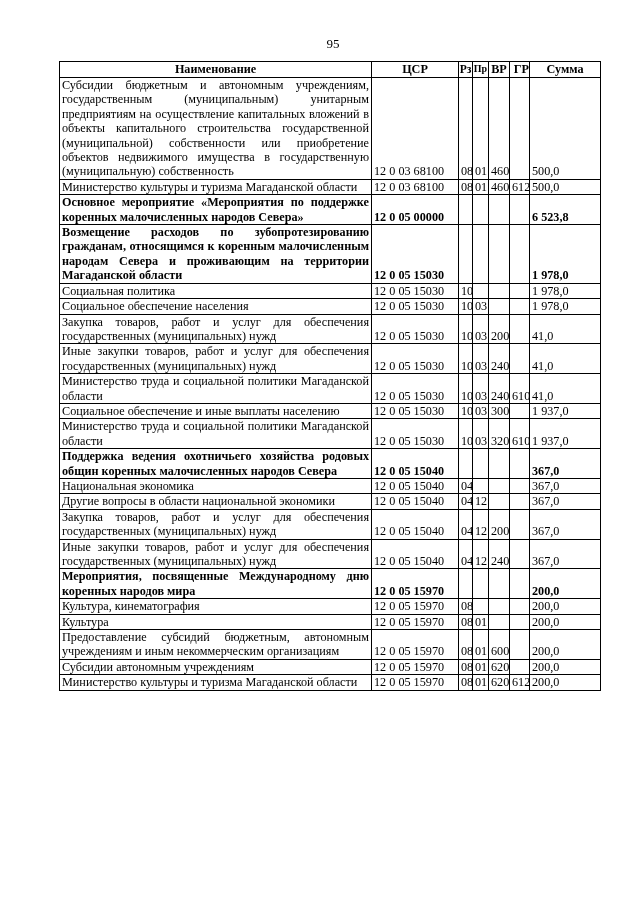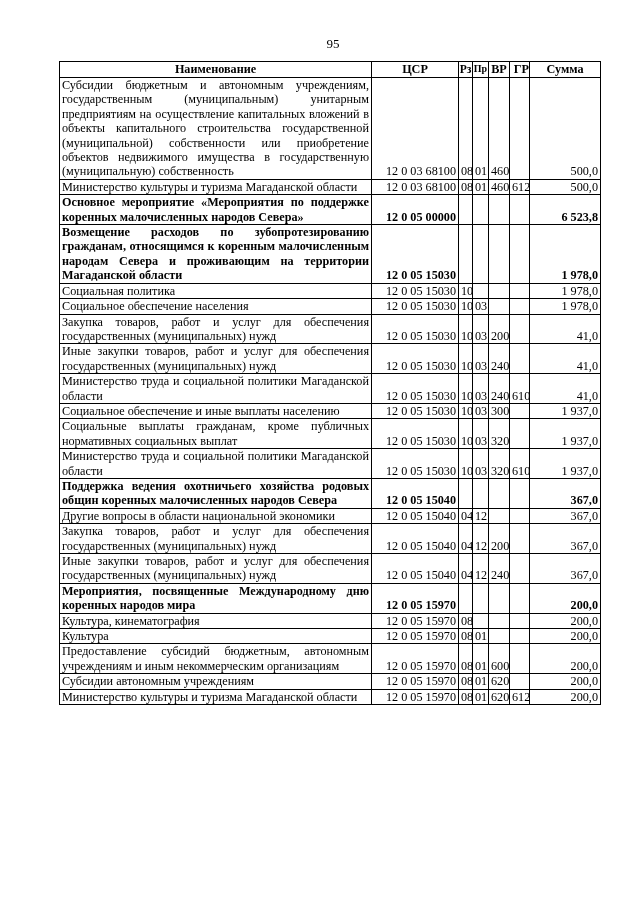--- a/index.html
+++ b/index.html
@@ -6,23 +6,23 @@
     body { width: 640px; height: 905px; position: relative; overflow: hidden;
            font-family: "Liberation Serif", "DejaVu Serif", serif; color: #000; }
     .page-number { position: absolute; top: 36px; left: 13px; width: 640px; text-align: center;
                    font-size: 13px; line-height: 16px; }
     table.budget { position: absolute; top: 61px; left: 59px; width: 541px;
                    border-collapse: collapse; table-layout: fixed; font-size: 12.2px; }
     table.budget td, table.budget th { border: 1px solid #000; padding: 0 2px;
                    vertical-align: bottom; line-height: 14.4px; overflow: hidden; }
     table.budget th { font-weight: bold; text-align: center; vertical-align: middle; height: 15px; }
     td.name { text-align: justify; text-align-last: left; }
-    td.code { text-align: right; white-space: nowrap; padding-right: 3px; }
+    td.code { white-space: nowrap; padding-right: 3px; }
     td.small { text-align: left; white-space: nowrap; padding: 0 1px; }
-    td.sum { text-align: right; white-space: nowrap; }
+    td.sum { text-align: left; white-space: nowrap; }
     tr.bold td { font-weight: bold; }
     col.c-name { width: 312px; } col.c-csr { width: 87px; } col.c-rz { width: 14px; }
     col.c-pr { width: 16px; } col.c-vr { width: 21px; } col.c-gr { width: 20px; } col.c-sum { width: 71px; }
   </style>
 </head>
 <body>
 
 <div class="page-number">95</div>
 
 <table class="budget">
@@ -131,41 +131,41 @@
       <tr>
         <td class="name">Социальное обеспечение и иные выплаты населению</td>
         <td class="code">12 0 05 15030</td>
         <td class="small">10</td>
         <td class="small">03</td>
         <td class="small">300</td>
         <td class="small"></td>
         <td class="sum">1 937,0</td>
       </tr>
       <tr>
-        <td class="name">Социальные выплаты гражданам, кроме публичных нормативных социальных выплат</td>
-        <td class="code">12 0 05 15030</td>
-        <td class="small">10</td>
-        <td class="small">03</td>
-        <td class="small">320</td>
-        <td class="small"></td>
-        <td class="sum">1 937,0</td>
-      </tr>
-      <tr>
         <td class="name">Министерство труда и социальной политики Магаданской области</td>
         <td class="code">12 0 05 15030</td>
         <td class="small">10</td>
         <td class="small">03</td>
         <td class="small">320</td>
         <td class="small">610</td>
         <td class="sum">1 937,0</td>
       </tr>
       <tr class="bold">
         <td class="name">Поддержка ведения охотничьего хозяйства родовых общин коренных малочисленных народов Севера</td>
         <td class="code">12 0 05 15040</td>
         <td class="small"></td>
+        <td class="small"></td>
+        <td class="small"></td>
+        <td class="small"></td>
+        <td class="sum">367,0</td>
+      </tr>
+      <tr>
+        <td class="name">Национальная экономика</td>
+        <td class="code">12 0 05 15040</td>
+        <td class="small">04</td>
         <td class="small"></td>
         <td class="small"></td>
         <td class="small"></td>
         <td class="sum">367,0</td>
       </tr>
       <tr>
         <td class="name">Другие вопросы в области национальной экономики</td>
         <td class="code">12 0 05 15040</td>
         <td class="small">04</td>
         <td class="small">12</td>

